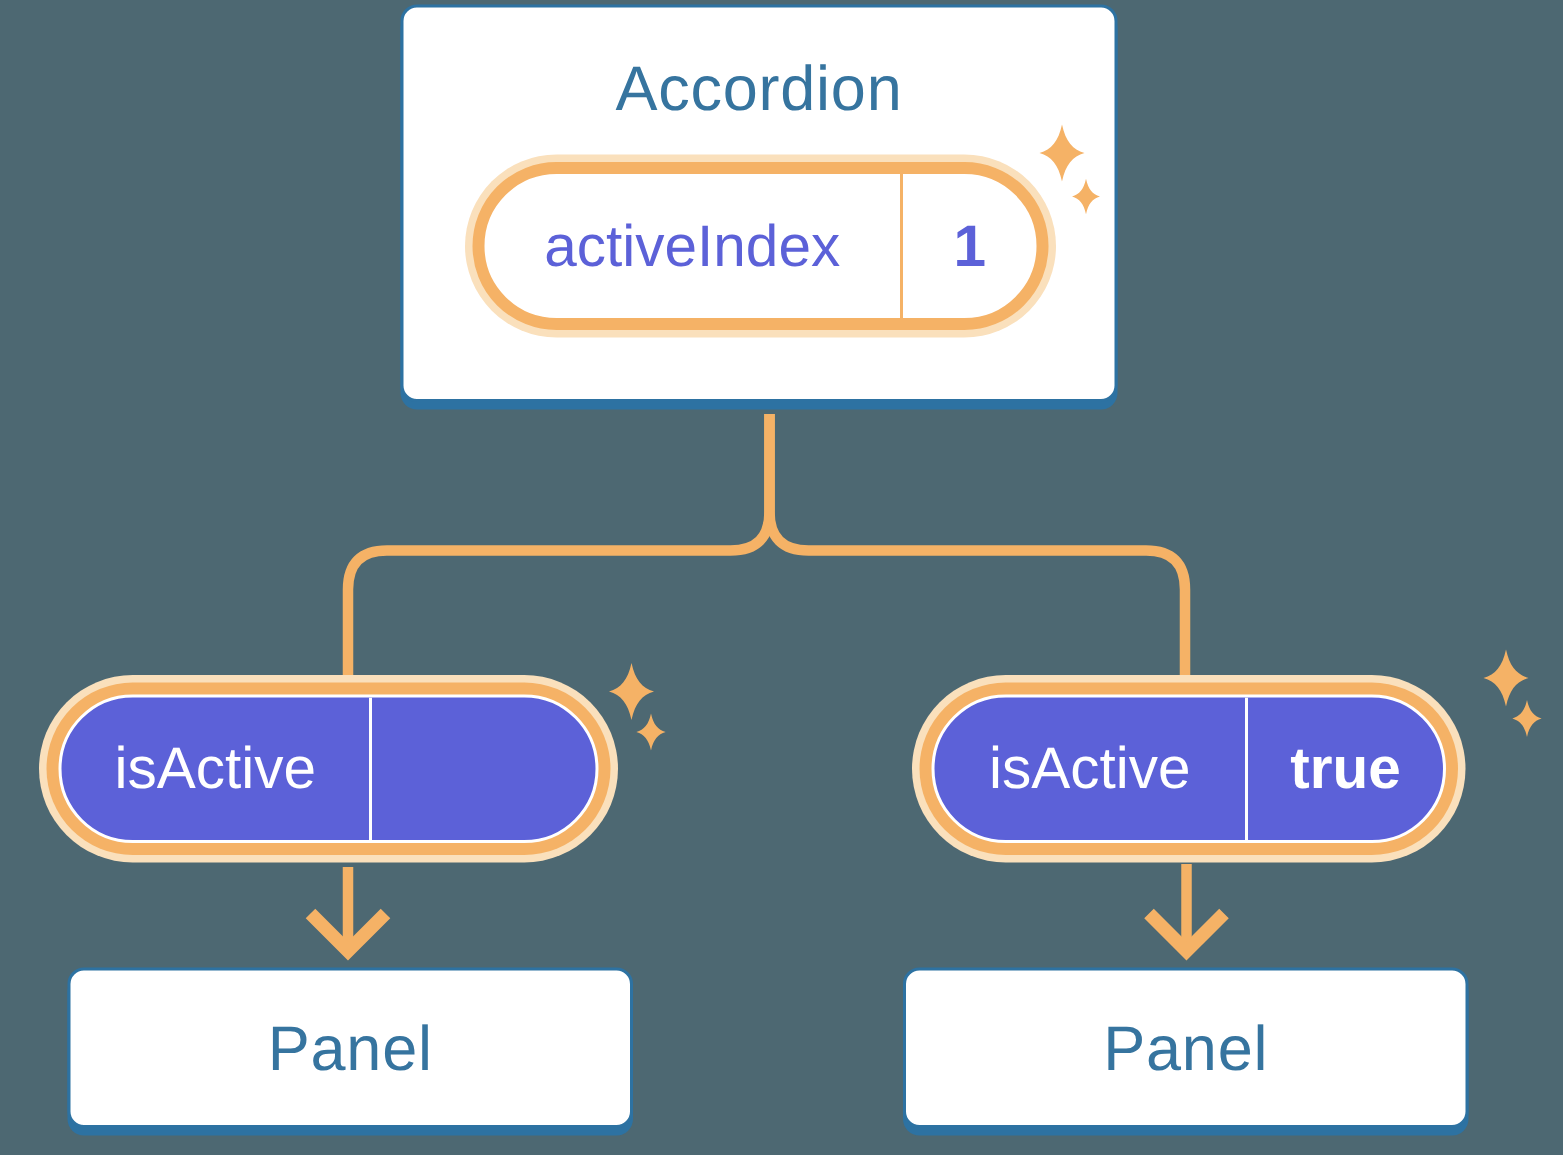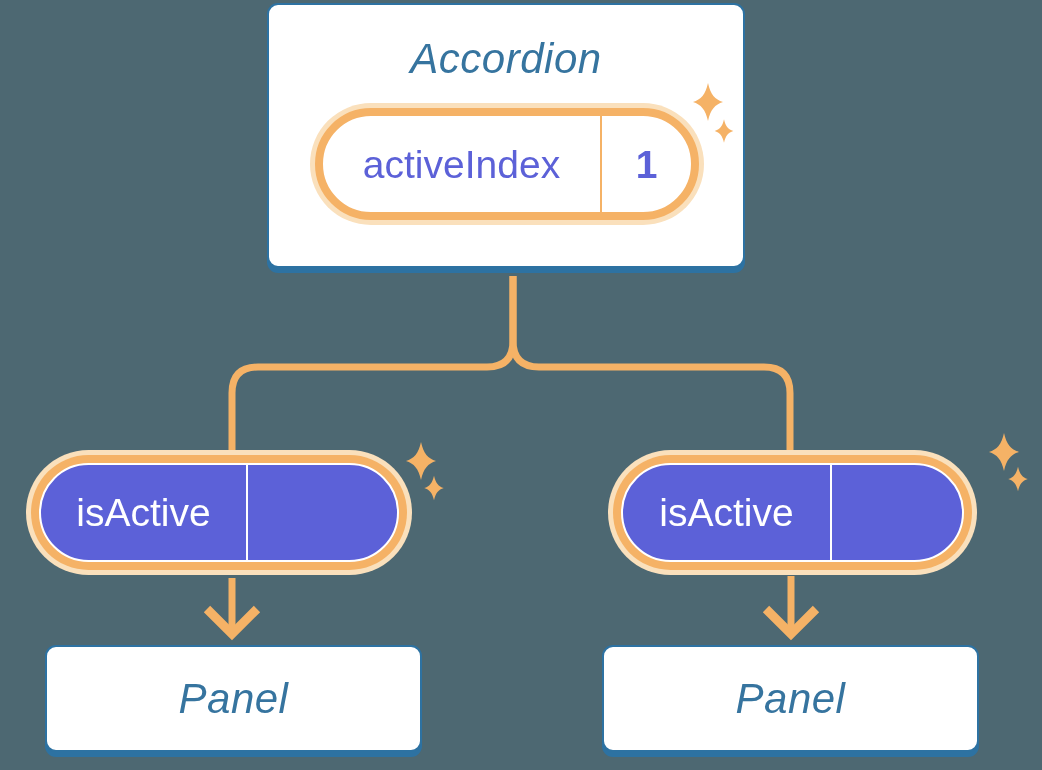--- a/index.html
+++ b/index.html
@@ -27,21 +27,20 @@
     background:var(--white);
     border:2px solid var(--blue);
     border-radius:11px;
     box-shadow:0 5px 0 0 var(--blue);
     display:flex; flex-direction:column; align-items:center;
   }
   .card-title{
     color:var(--blue-text);
     font-size:42px; font-weight:500; line-height:1;
     letter-spacing:0.5px;
-    font-style:italic;
   }
   #accordion-card{left:267px; top:3px; width:478px; height:265px;}
   #accordion-card .card-title{margin-top:33px;}
   #panel-left{left:45px; top:645px; width:377px; height:107px; justify-content:center;}
   #panel-right{left:602px; top:645px; width:377px; height:107px; justify-content:center;}
 
   
   .state-pill{
     position:absolute; left:315px; top:108px;
     width:384px; height:112px;
@@ -105,20 +104,21 @@
   </div>
 
   <div class="prop-pill" id="prop-pill-left">
     <div class="cell name">isActive</div>
     <div class="divider"></div>
   </div>
 
   <div class="prop-pill" id="prop-pill-right">
     <div class="cell name">isActive</div>
     <div class="divider"></div>
+    <div class="cell value">true</div>
   </div>
 
   <div class="node card" id="panel-left">
     <div class="card-title">Panel</div>
   </div>
   <div class="node card" id="panel-right">
     <div class="card-title">Panel</div>
   </div>
 
   <svg class="layer front" width="1042" height="770" viewBox="0 0 1042 770">

